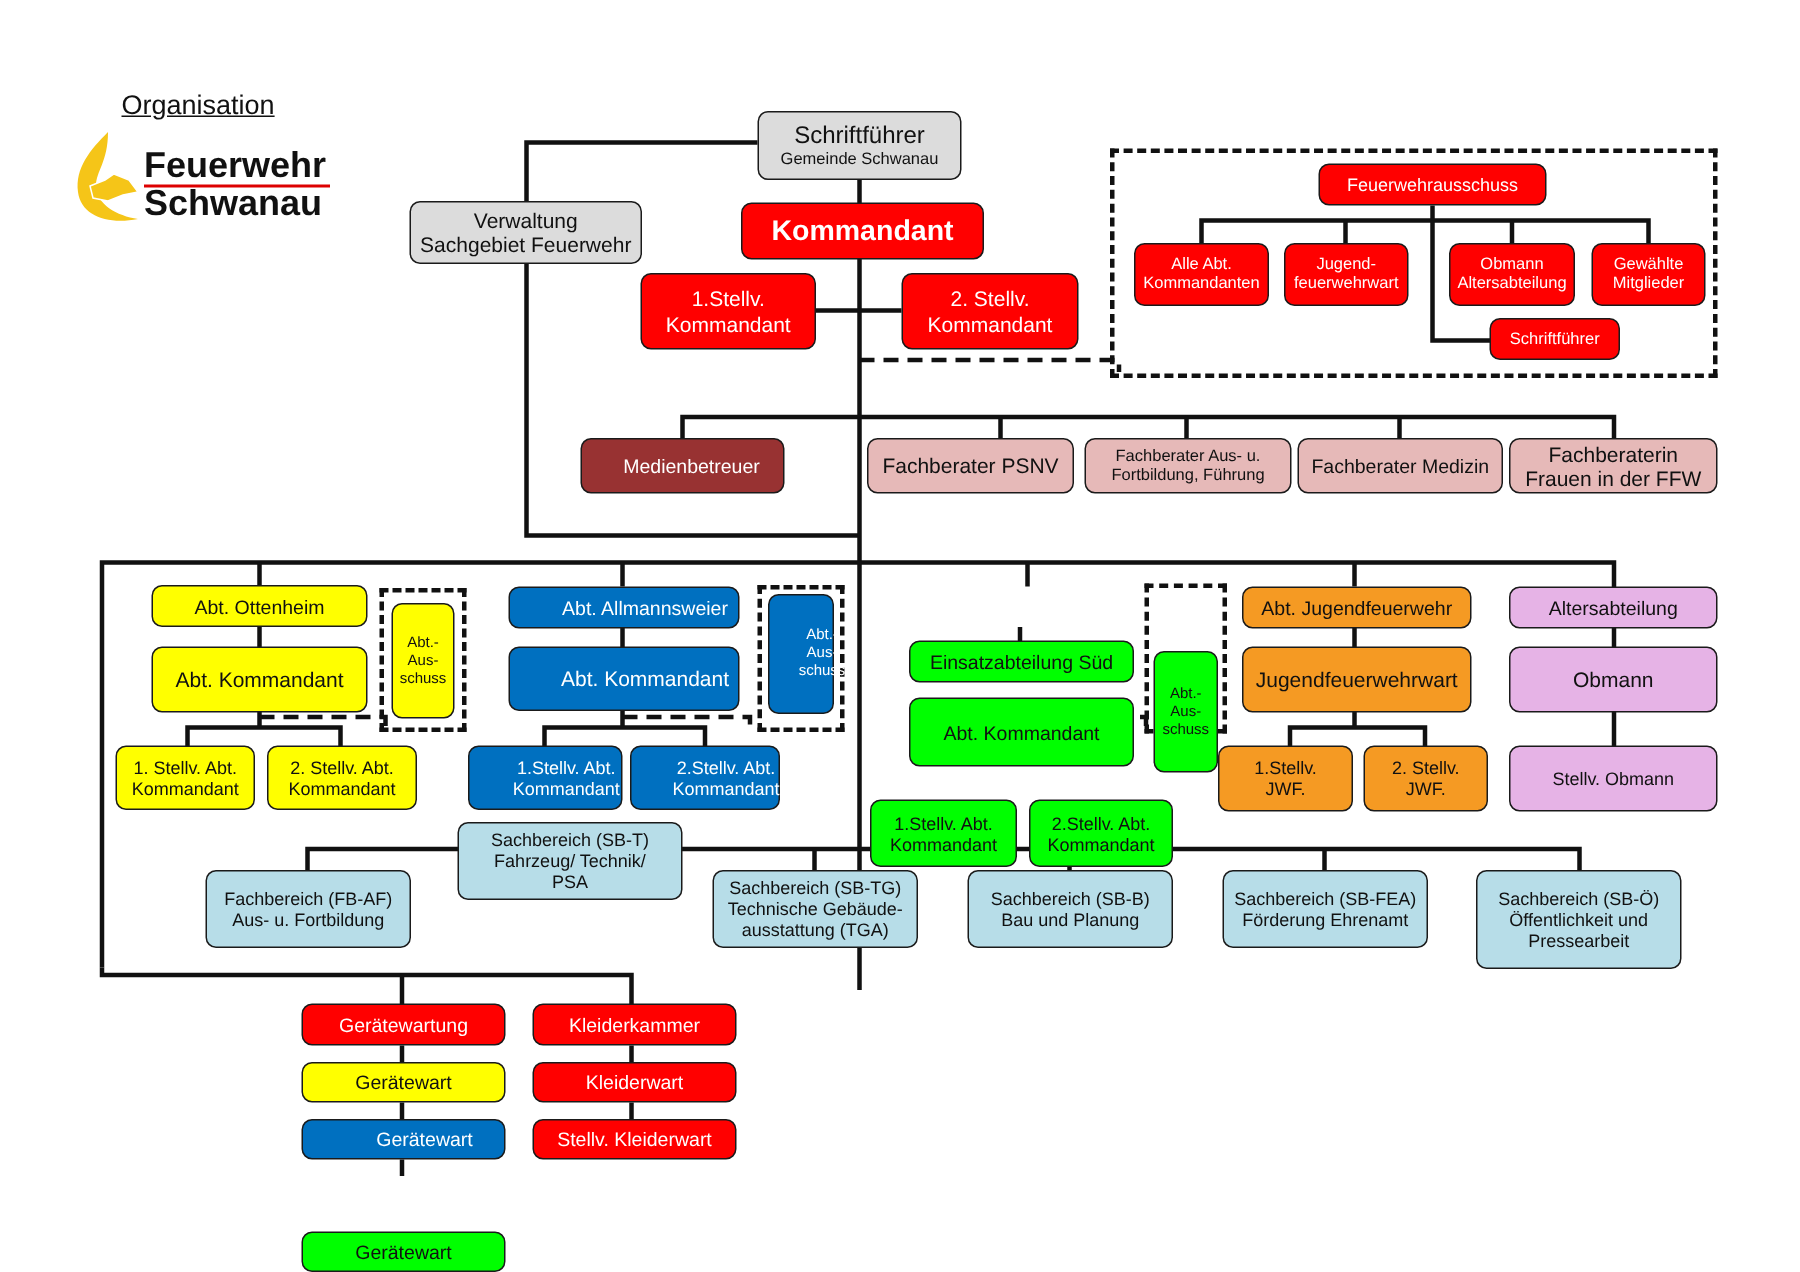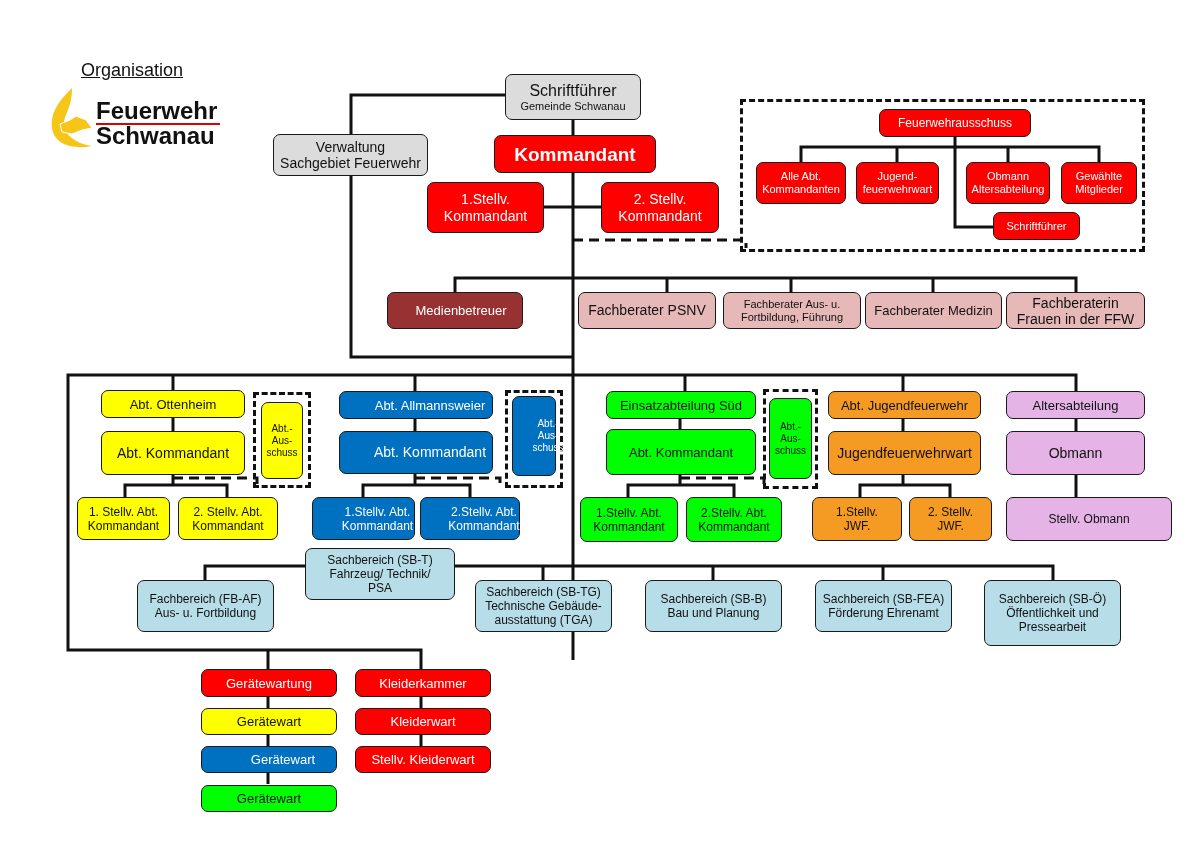--- a/index.html
+++ b/index.html
@@ -7,21 +7,21 @@
   #lines { position:absolute; left:0; top:0; width:1200px; height:848px; z-index:0; }
   .box { position:absolute; box-sizing:border-box; border:1.5px solid #1a1a1a; border-radius:7px;
          display:flex; align-items:center; justify-content:center; text-align:center;
          font-size:13px; line-height:15px; z-index:2; white-space:pre-line; padding:0 2px; }
   .red { background:#ff0000; color:#ffffff; }
   .grey { background:#dcdcdc; color:#111; }
   .brown { background:#983232; color:#fff;padding-left:14px; }
   .pink { background:#e6b9b8; color:#111; }
   .yellow { background:#ffff00; color:#111; }
   .blue { background:#0070c0; color:#fff;padding-left:30px; }
-  .green { background:#00ff00; color:#111; }
+  .green { background:#00ff00; color:#111;margin-top:36px; }
   .orange { background:#f59a23; color:#111; }
   .violet { background:#e6b3e6; color:#111; }
   .teal { background:#b7dde8; color:#111;text-align:center; }
   .dash { position:absolute; border:3px dashed #111; box-sizing:border-box; z-index:1; }
   .title { position:absolute; left:57px; top:60px; font-size:18px; text-decoration:underline; color:#111;margin-left:24px; }
   .logo-text { position:absolute; left:96px; top:98px; font-weight:bold; font-size:24px; line-height:25px; color:#111; }
   .logo-line { position:absolute; left:96px; top:123px; width:124px; height:2px; background:#d00; }
 </style>
 </head>
 <body>
@@ -169,21 +169,21 @@
 
 <div class="box orange" style="left:828px;top:391px;width:153px;height:28px">Abt. Jugendfeuerwehr</div>
 <div class="box orange" style="left:828px;top:431px;width:153px;height:44px;font-size:14px">Jugendfeuerwehrwart</div>
 <div class="box orange" style="left:812px;top:497px;width:90px;height:44px;font-size:12px;line-height:14px">1.Stellv.
 JWF.</div>
 <div class="box orange" style="left:909px;top:497px;width:83px;height:44px;font-size:12px;line-height:14px">2. Stellv.
 JWF.</div>
 
 <div class="box violet" style="left:1006px;top:391px;width:139px;height:28px">Altersabteilung</div>
 <div class="box violet" style="left:1006px;top:431px;width:139px;height:44px;font-size:14px">Obmann</div>
-<div class="box violet" style="left:1006px;top:497px;width:166px;height:44px;font-size:12px">Stellv. Obmann</div>
+<div class="box violet" style="left:1006px;top:497px;width:139px;height:44px;font-size:12px">Stellv. Obmann</div>
 
 <div class="box teal" style="left:137px;top:580px;width:137px;height:52px;font-size:12px;line-height:14px">Fachbereich (FB-AF)
 Aus- u. Fortbildung</div>
 <div class="box teal" style="left:305px;top:548px;width:150px;height:52px;font-size:12px;line-height:14px">Sachbereich (SB-T)
 Fahrzeug/ Technik/
 PSA</div>
 <div class="box teal" style="left:475px;top:580px;width:137px;height:52px;font-size:12px;line-height:14px">Sachbereich (SB-TG)
 Technische Gebäude-
 ausstattung (TGA)</div>
 <div class="box teal" style="left:645px;top:580px;width:137px;height:52px;font-size:12px;line-height:14px">Sachbereich (SB-B)

